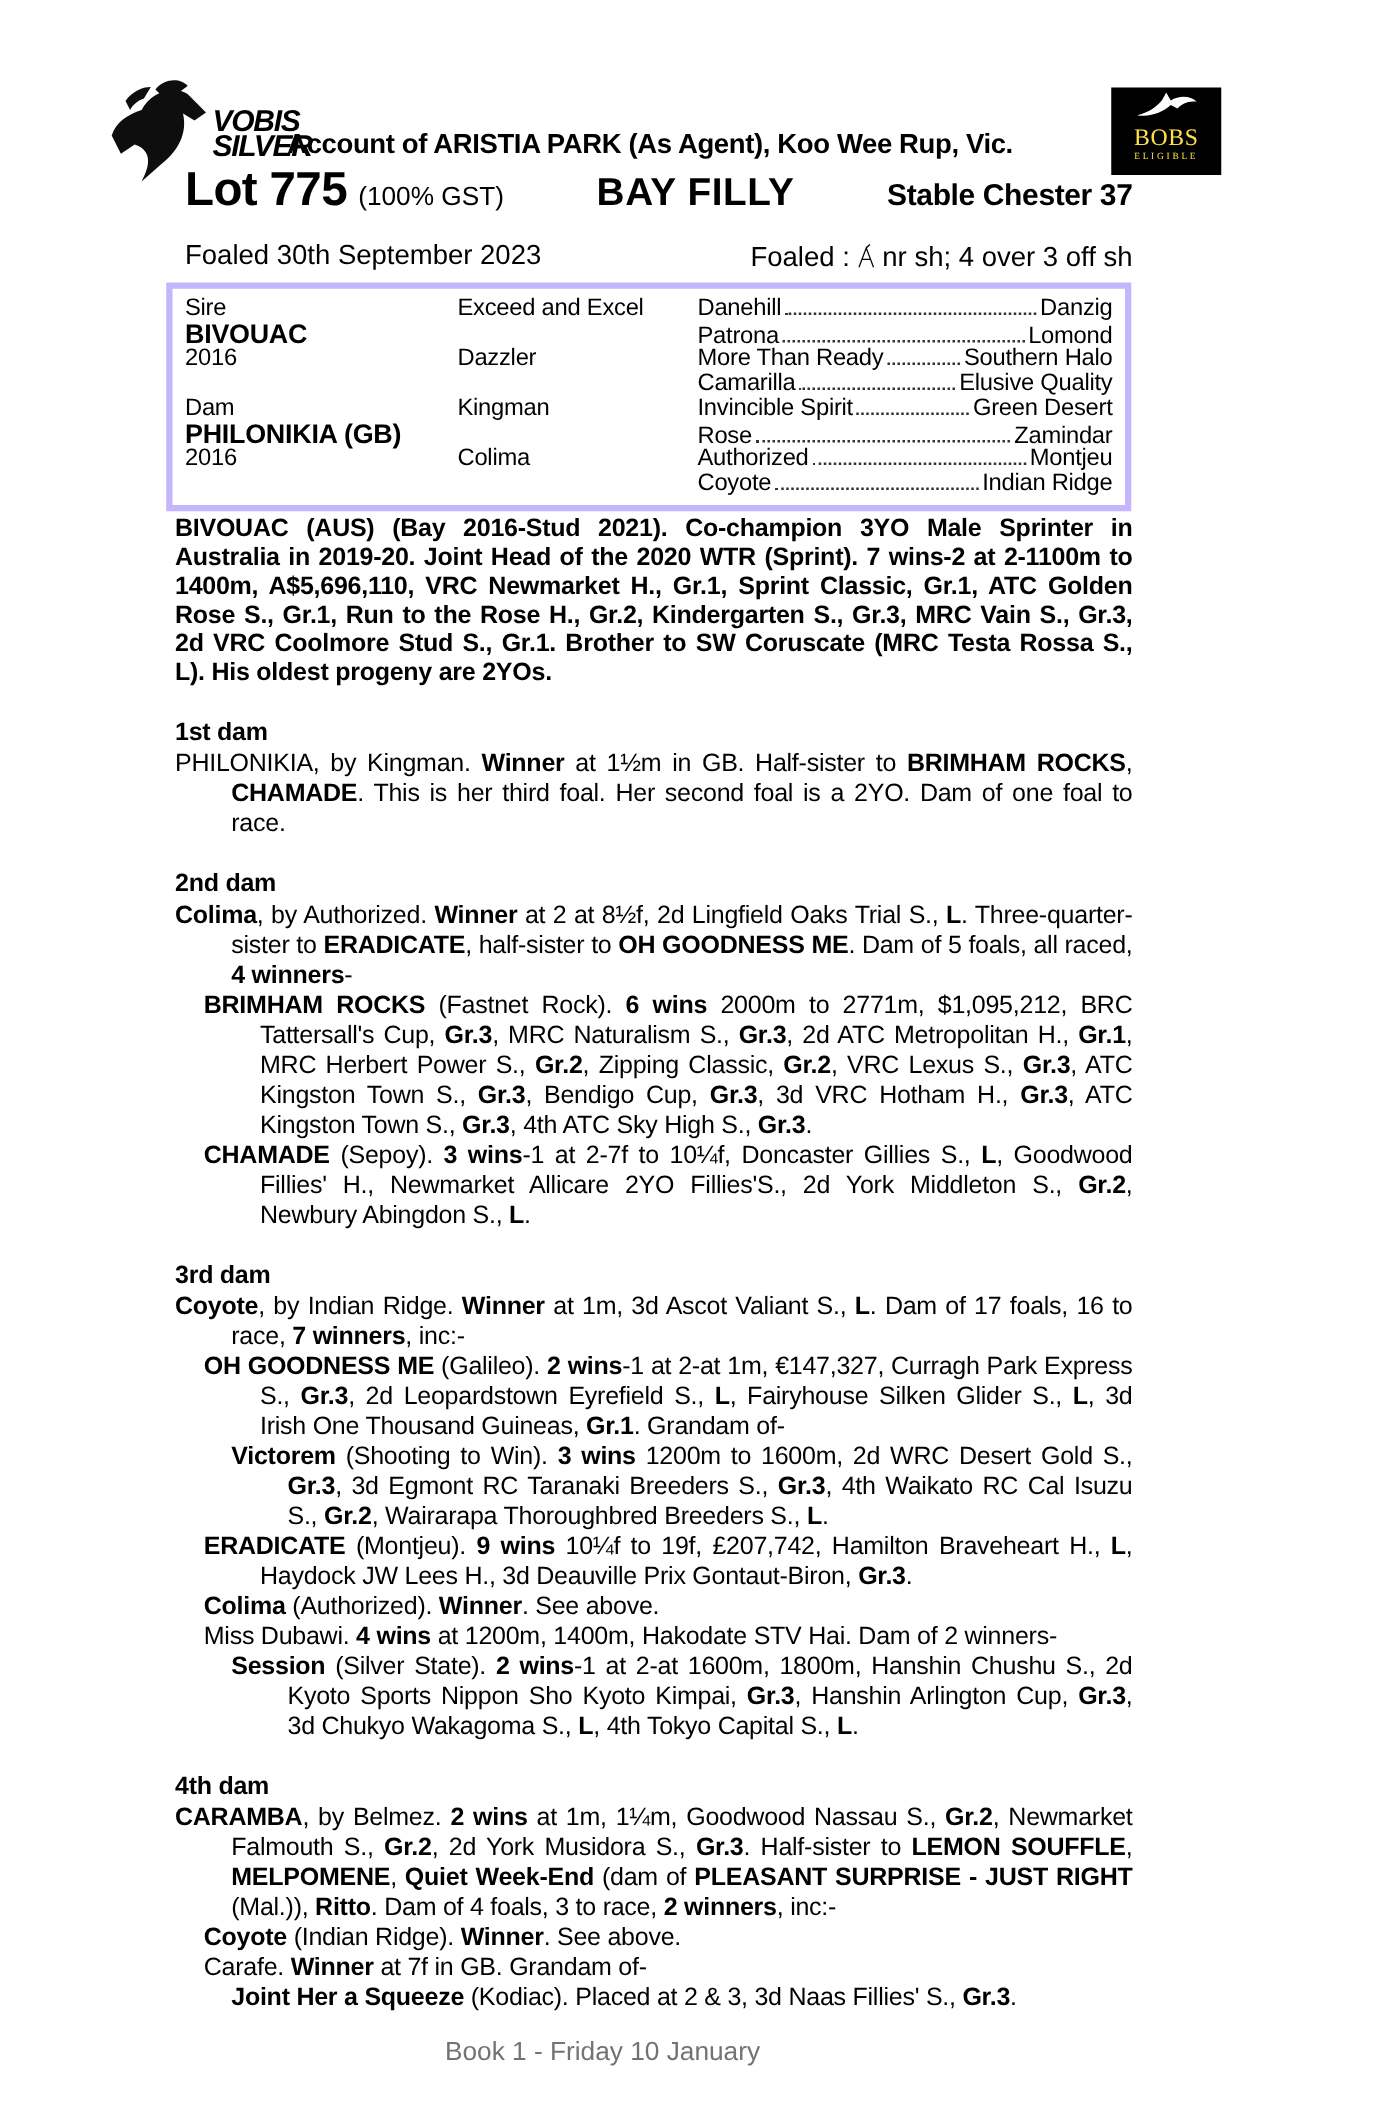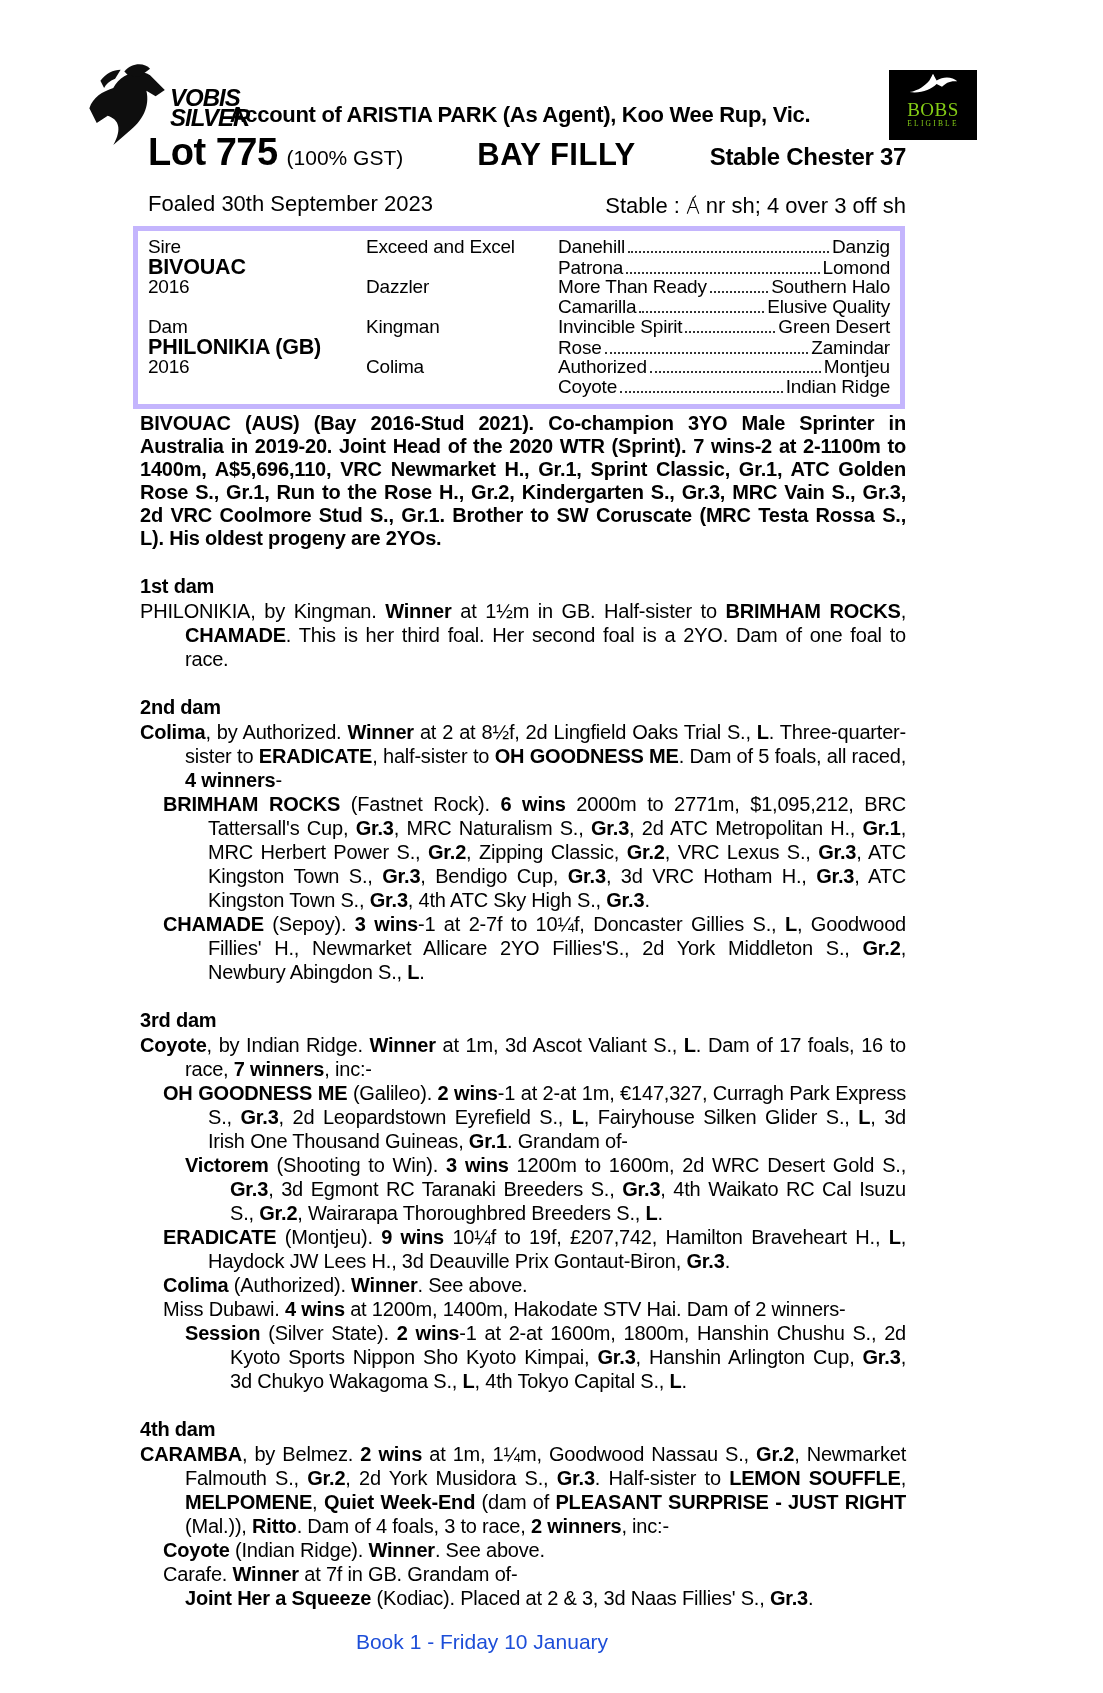--- a/index.html
+++ b/index.html
@@ -8,21 +8,21 @@
     background:#ffffff; color:#000;
     font-family:"Liberation Sans", sans-serif;
     overflow:hidden;
   }
   
   .vobis-logo{position:absolute; left:82px; top:62px; display:flex; align-items:flex-start;}
   .vobis-text{font-style:italic; font-weight:bold; font-size:24px; line-height:.85; letter-spacing:-1px; margin-top:26px; margin-left:-4px;}
   .account-line{position:absolute; left:200px; top:102px; width:640px; text-align:center;
     font-weight:bold; font-size:22px; letter-spacing:-0.3px;}
   .bobs-box{position:absolute; left:889px; top:70px; width:88px; height:70px; background:#000;
-    color:#84cc16; text-align:center; padding-top:2px; box-sizing:border-box;}
+    color:#fde047; text-align:center; padding-top:2px; box-sizing:border-box;}
   .bobs-title{font-family:"Liberation Serif", serif; font-size:19px; line-height:1; letter-spacing:.5px;}
   .bobs-sub{font-size:7.5px; letter-spacing:2.2px; font-family:"Liberation Serif", serif;}
   .lot-row{position:absolute; left:148px; top:131px; width:758px; display:flex; align-items:baseline;}
   .lot-num{font-size:38px; font-weight:bold; letter-spacing:-0.5px;text-align:center;}
   .gst{font-size:21px; margin-left:9px;}
   .sex{flex:1; text-align:center; font-size:31px; font-weight:bold; letter-spacing:.5px;}
   .stable{font-size:24px; font-weight:bold; letter-spacing:-0.3px;}
   .foaled-row{position:absolute; left:148px; top:191px; width:758px; display:flex;
     justify-content:space-between; font-size:22px;}
   .branded{display:inline-flex; align-items:baseline; gap:5px;}
@@ -38,21 +38,21 @@
   .leader{flex:1; border-bottom:2px dotted #333; margin:0 3px 4px 3px; min-width:10px;}
   
   .content{position:absolute; left:140px; top:412px; width:766px; font-size:20px;
     line-height:24px; letter-spacing:-0.2px;}
   .sire-blurb{font-weight:bold; text-align:justify; line-height:23px;}
   .sec-head{font-size:20px; font-weight:bold; margin:24px 0 1px 0;}
   .para{text-align:justify; padding-left:45px; text-indent:-45px;}
   .lvl1{margin-left:23px;}
   .lvl2{margin-left:45px;}
   .footer{position:absolute; left:0; top:1630px; width:964px; text-align:center;
-    font-size:21px; color:#1d4ed8;}
+    font-size:21px; color:#737373;}
 </style>
 </head>
 <body>
 
 <div class="page">
 
   <div class="vobis-logo">
     <span>
       <svg width="92" height="88" viewBox="0 0 100 95" aria-hidden="true">
         <path d="M34 28 C42 12 62 6 74 14 L90 30 L80 37 L70 31 C74 48 66 64 50 76 L34 90 C44 72 40 62 28 58 L16 66 L8 50 C12 38 22 32 34 28 Z" fill="#0e0e0e"></path>
@@ -82,21 +82,21 @@
   <div class="lot-row">
     <span class="lot-num">Lot 775</span>
     <span class="gst">(100% GST)</span>
     <span class="sex">BAY FILLY</span>
     <span class="stable">Stable Chester 37</span>
   </div>
 
   <div class="foaled-row">
     <span>Foaled 30th September 2023</span>
     <span class="branded">
-      <span>Stable :</span>
+      <span>Foaled :</span>
       <span class="brand-mark">
         <svg width="16" height="22" viewBox="0 0 22 28" aria-hidden="true">
           <path d="M3 26 L11 5 L19 26 M7 17.5 L15 17.5 M11 5 L15 1" fill="none" stroke="#000" stroke-width="1.4"></path>
         </svg>
       </span>
       <span>nr sh; 4 over 3 off sh</span>
     </span>
   </div>
 
   <div class="ped-table">

